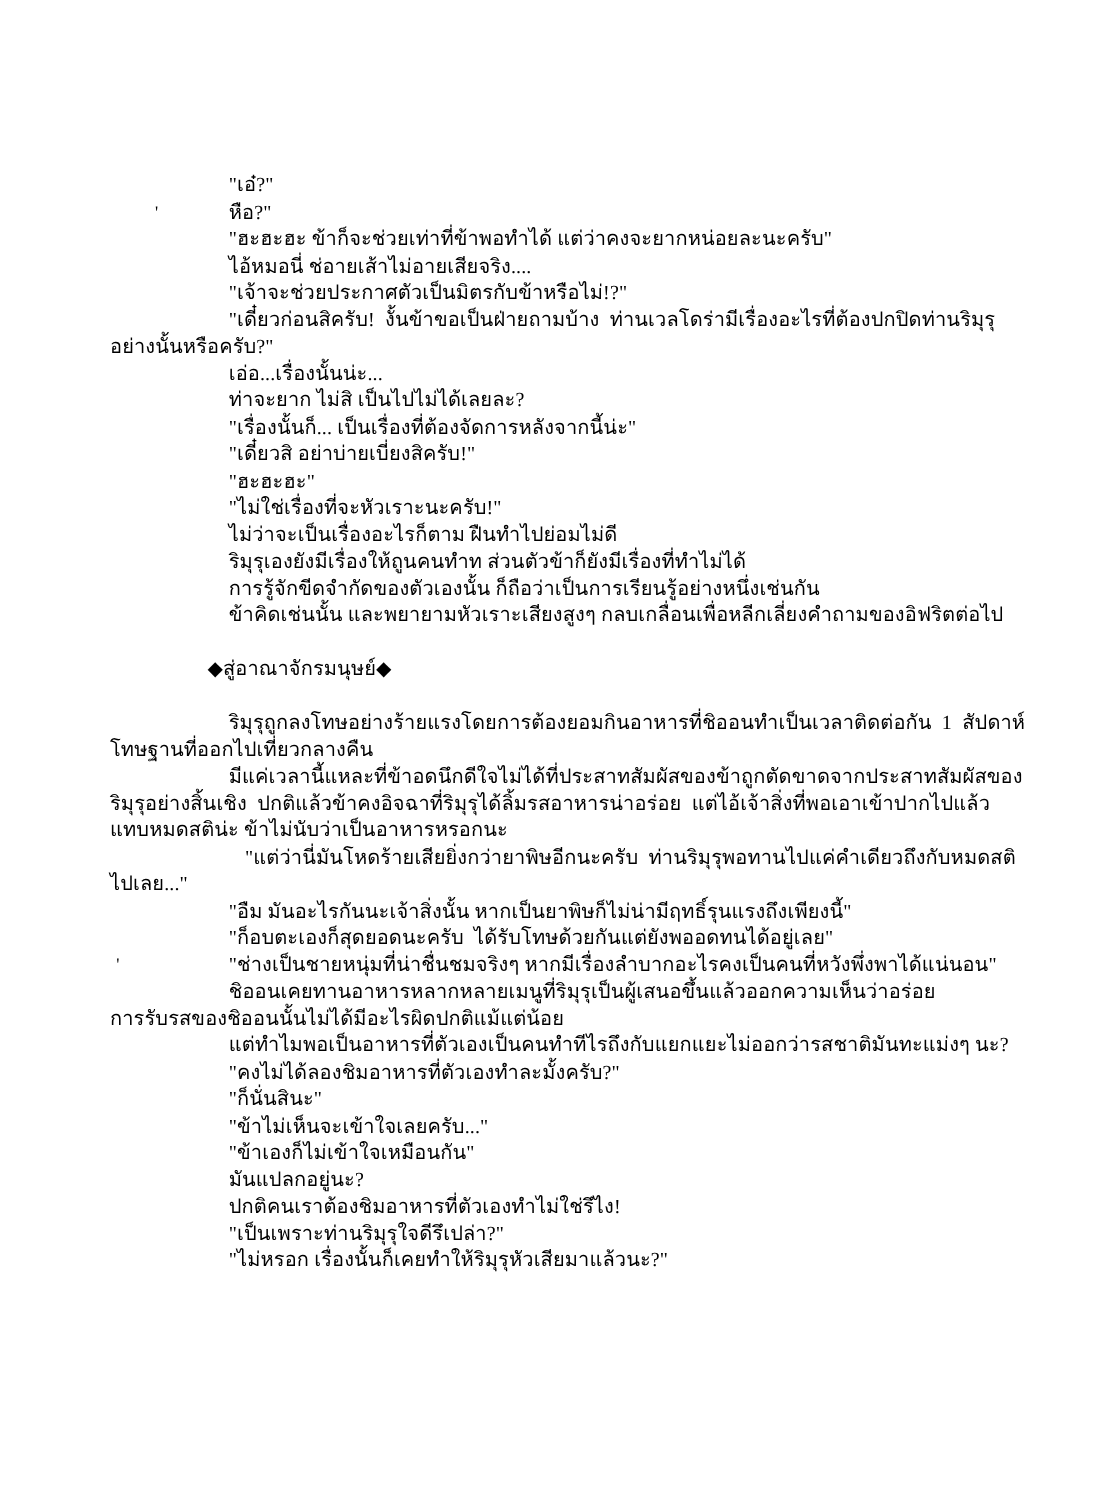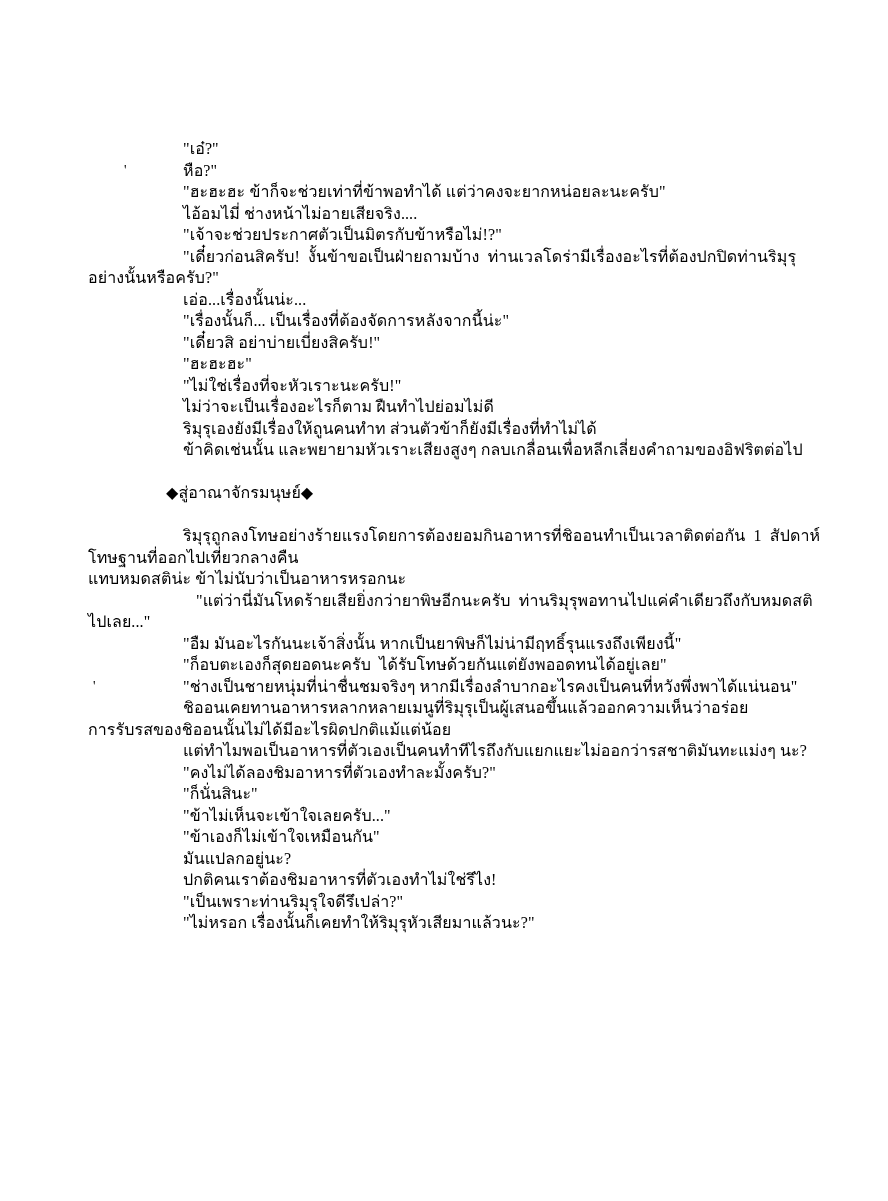--- a/index.html
+++ b/index.html
@@ -43,37 +43,41 @@
   }
 </style>
 </head>
 <body>
 
 <div class="page">
   <div class="text-block">
       <div class="line indent"><span>"เอ๋?"</span></div>
       <div class="line indent"><span>หือ?"</span><span class="margin-mark" style="left: 36px;">'</span></div>
       <div class="line indent"><span>"ฮะฮะฮะ ข้าก็จะช่วยเท่าที่ข้าพอทำได้ แต่ว่าคงจะยากหน่อยละนะครับ"</span></div>
-      <div class="line indent"><span>ไอ้อมไมี่ ช่างหน้าไม่อายเสียจริง....</span></div>
+      <div class="line indent"><span>ไอ้หมอนี่ ช่อายเส้าไม่อายเสียจริง....</span></div>
       <div class="line indent"><span>"เจ้าจะช่วยประกาศตัวเป็นมิตรกับข้าหรือไม่!?"</span></div>
       <div class="line indent"><span>"เดี๋ยวก่อนสิครับ!  งั้นข้าขอเป็นฝ่ายถามบ้าง  ท่านเวลโดร่ามีเรื่องอะไรที่ต้องปกปิดท่านริมุรุ</span></div>
       <div class="line margin"><span>อย่างนั้นหรือครับ?"</span></div>
       <div class="line indent"><span>เอ่อ...เรื่องนั้นน่ะ...</span></div>
+      <div class="line indent"><span>ท่าจะยาก ไม่สิ เป็นไปไม่ได้เลยละ?</span></div>
       <div class="line indent"><span>"เรื่องนั้นก็... เป็นเรื่องที่ต้องจัดการหลังจากนี้น่ะ"</span></div>
       <div class="line indent"><span>"เดี๋ยวสิ อย่าบ่ายเบี่ยงสิครับ!"</span></div>
       <div class="line indent"><span>"ฮะฮะฮะ"</span></div>
       <div class="line indent"><span>"ไม่ใช่เรื่องที่จะหัวเราะนะครับ!"</span></div>
       <div class="line indent"><span>ไม่ว่าจะเป็นเรื่องอะไรก็ตาม ฝืนทำไปย่อมไม่ดี</span></div>
       <div class="line indent"><span>ริมุรุเองยังมีเรื่องให้ถูนคนทำท ส่วนตัวข้าก็ยังมีเรื่องที่ทำไม่ได้</span></div>
+      <div class="line indent"><span>การรู้จักขีดจำกัดของตัวเองนั้น ก็ถือว่าเป็นการเรียนรู้อย่างหนึ่งเช่นกัน</span></div>
       <div class="line indent"><span>ข้าคิดเช่นนั้น และพยายามหัวเราะเสียงสูงๆ กลบเกลื่อนเพื่อหลีกเลี่ยงคำถามของอิฟริตต่อไป</span></div>
       <div class="line blank">&nbsp;</div>
       <div class="line heading heading"><span>◆สู่อาณาจักรมนุษย์◆</span></div>
       <div class="line blank">&nbsp;</div>
       <div class="line indent"><span>ริมุรุถูกลงโทษอย่างร้ายแรงโดยการต้องยอมกินอาหารที่ชิออนทำเป็นเวลาติดต่อกัน  1  สัปดาห์</span></div>
       <div class="line margin"><span>โทษฐานที่ออกไปเที่ยวกลางคืน</span></div>
+      <div class="line indent"><span>มีแค่เวลานี้แหละที่ข้าอดนึกดีใจไม่ได้ที่ประสาทสัมผัสของข้าถูกตัดขาดจากประสาทสัมผัสของ</span></div>
+      <div class="line margin"><span>ริมุรุอย่างสิ้นเชิง  ปกติแล้วข้าคงอิจฉาที่ริมุรุได้ลิ้มรสอาหารน่าอร่อย  แต่ไอ้เจ้าสิ่งที่พอเอาเข้าปากไปแล้ว</span></div>
       <div class="line margin"><span>แทบหมดสติน่ะ ข้าไม่นับว่าเป็นอาหารหรอกนะ</span></div>
       <div class="line indent-deep"><span>"แต่ว่านี่มันโหดร้ายเสียยิ่งกว่ายาพิษอีกนะครับ  ท่านริมุรุพอทานไปแค่คำเดียวถึงกับหมดสติ</span></div>
       <div class="line margin"><span>ไปเลย..."</span></div>
       <div class="line indent"><span>"อืม มันอะไรกันนะเจ้าสิ่งนั้น หากเป็นยาพิษก็ไม่น่ามีฤทธิ์รุนแรงถึงเพียงนี้"</span></div>
       <div class="line indent"><span>"ก็อบตะเองก็สุดยอดนะครับ  ได้รับโทษด้วยกันแต่ยังพออดทนได้อยู่เลย"</span></div>
       <div class="line indent"><span>"ช่างเป็นชายหนุ่มที่น่าชื่นชมจริงๆ หากมีเรื่องลำบากอะไรคงเป็นคนที่หวังพึ่งพาได้แน่นอน"</span><span class="margin-mark" style="left: 5px;">'</span></div>
       <div class="line indent"><span>ชิออนเคยทานอาหารหลากหลายเมนูที่ริมุรุเป็นผู้เสนอขึ้นแล้วออกความเห็นว่าอร่อย</span></div>
       <div class="line margin"><span>การรับรสของชิออนนั้นไม่ได้มีอะไรผิดปกติแม้แต่น้อย</span></div>
       <div class="line indent"><span>แต่ทำไมพอเป็นอาหารที่ตัวเองเป็นคนทำทีไรถึงกับแยกแยะไม่ออกว่ารสชาติมันทะแม่งๆ นะ?</span></div>
       <div class="line indent"><span>"คงไม่ได้ลองชิมอาหารที่ตัวเองทำละมั้งครับ?"</span></div>

